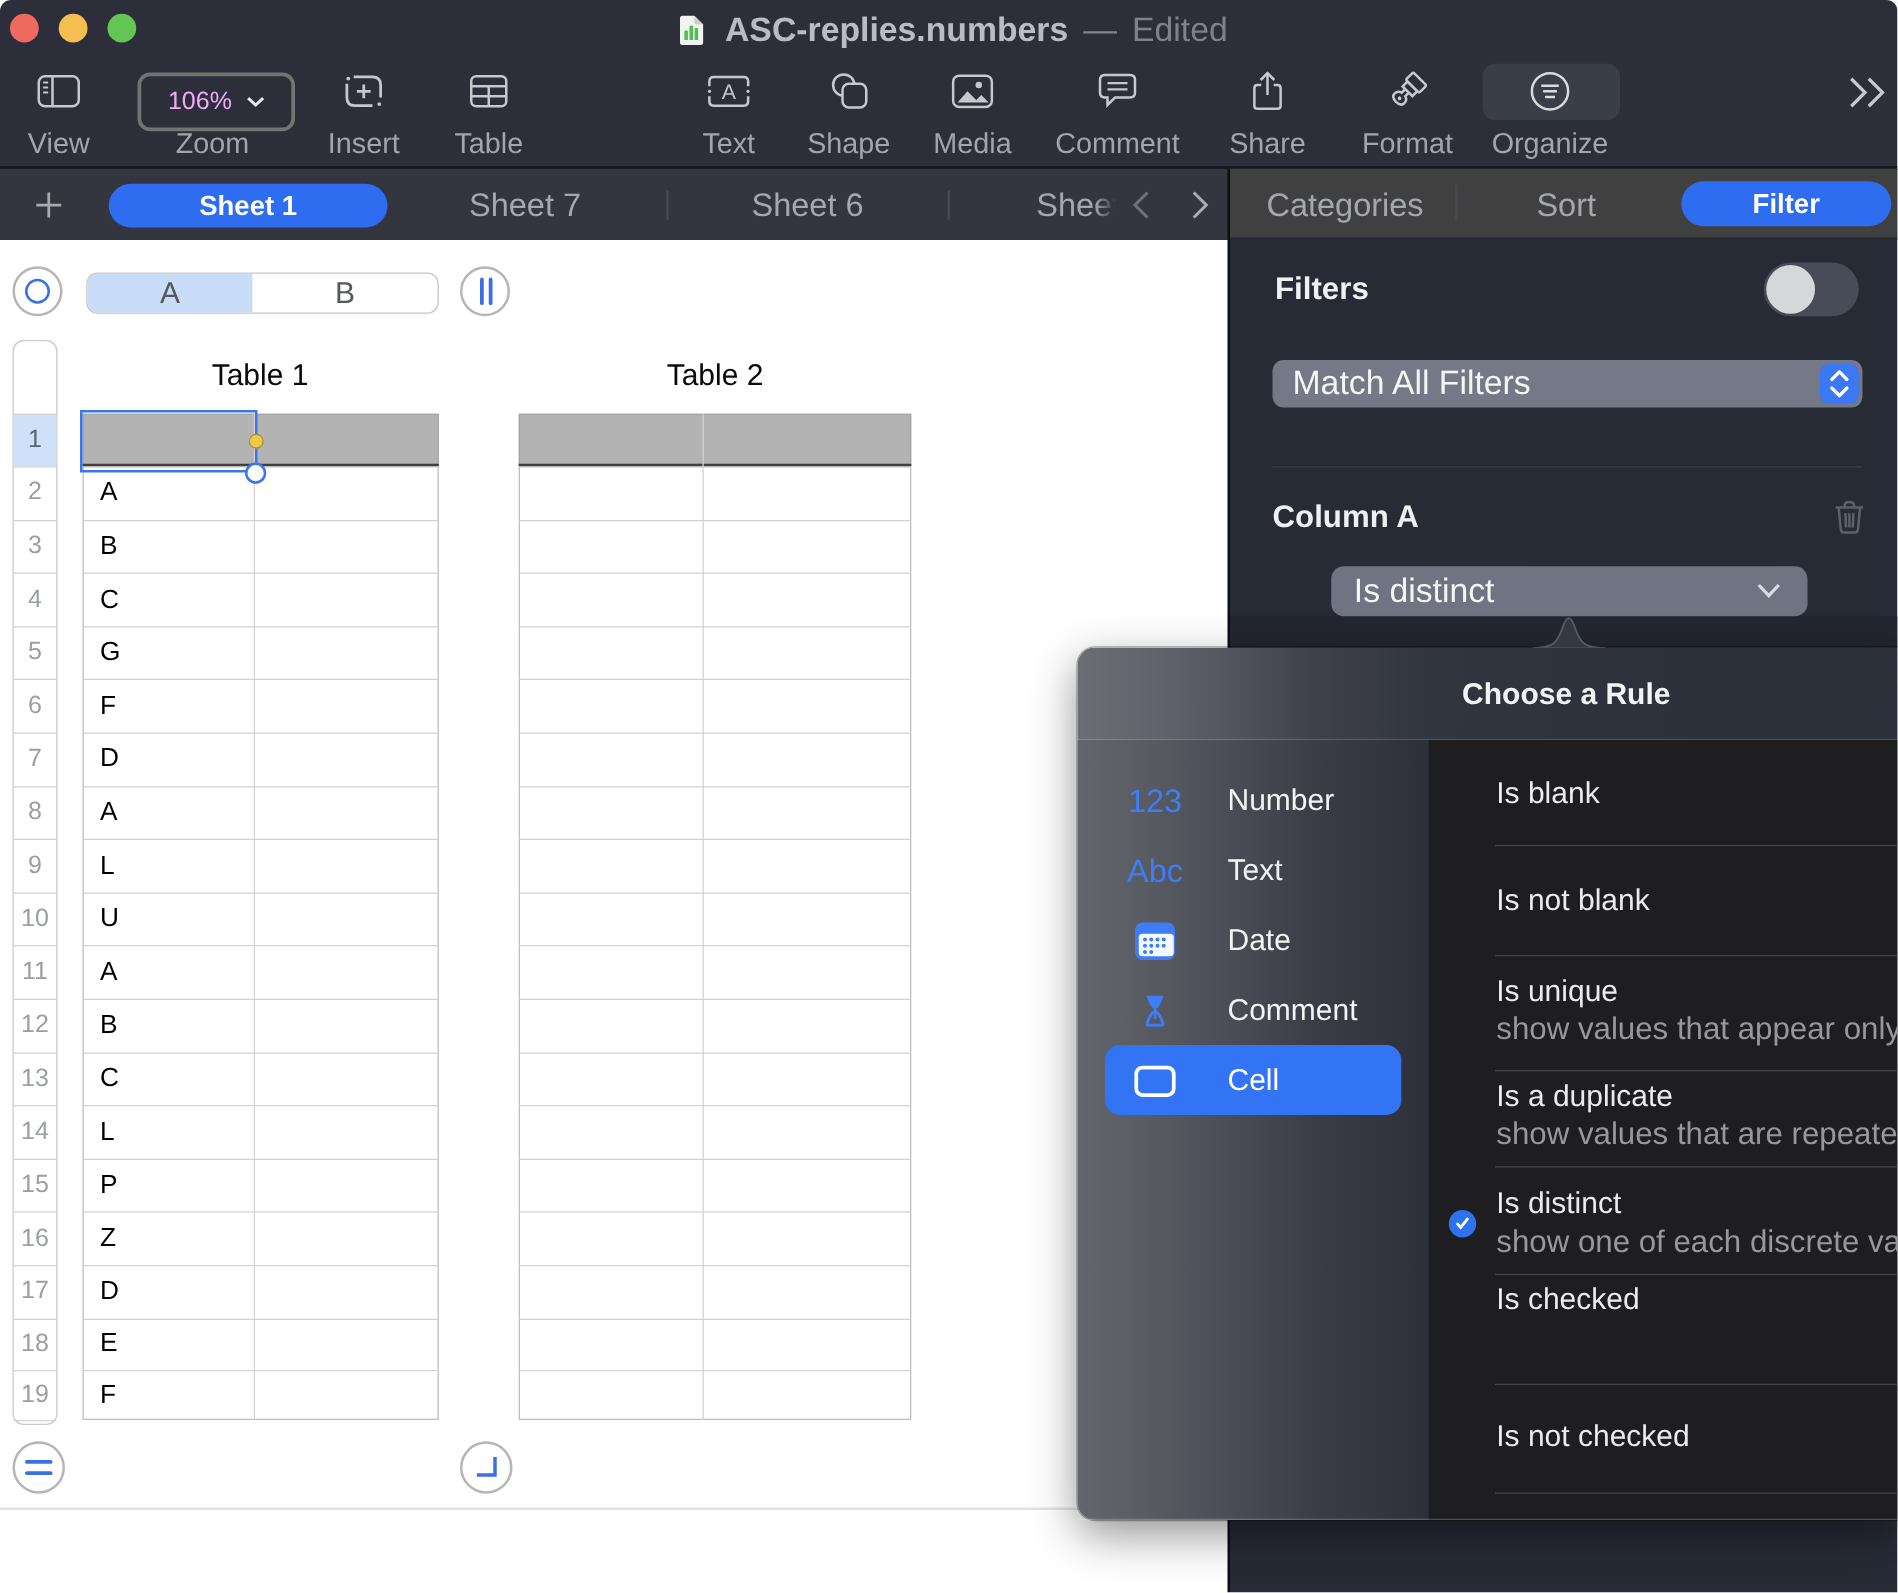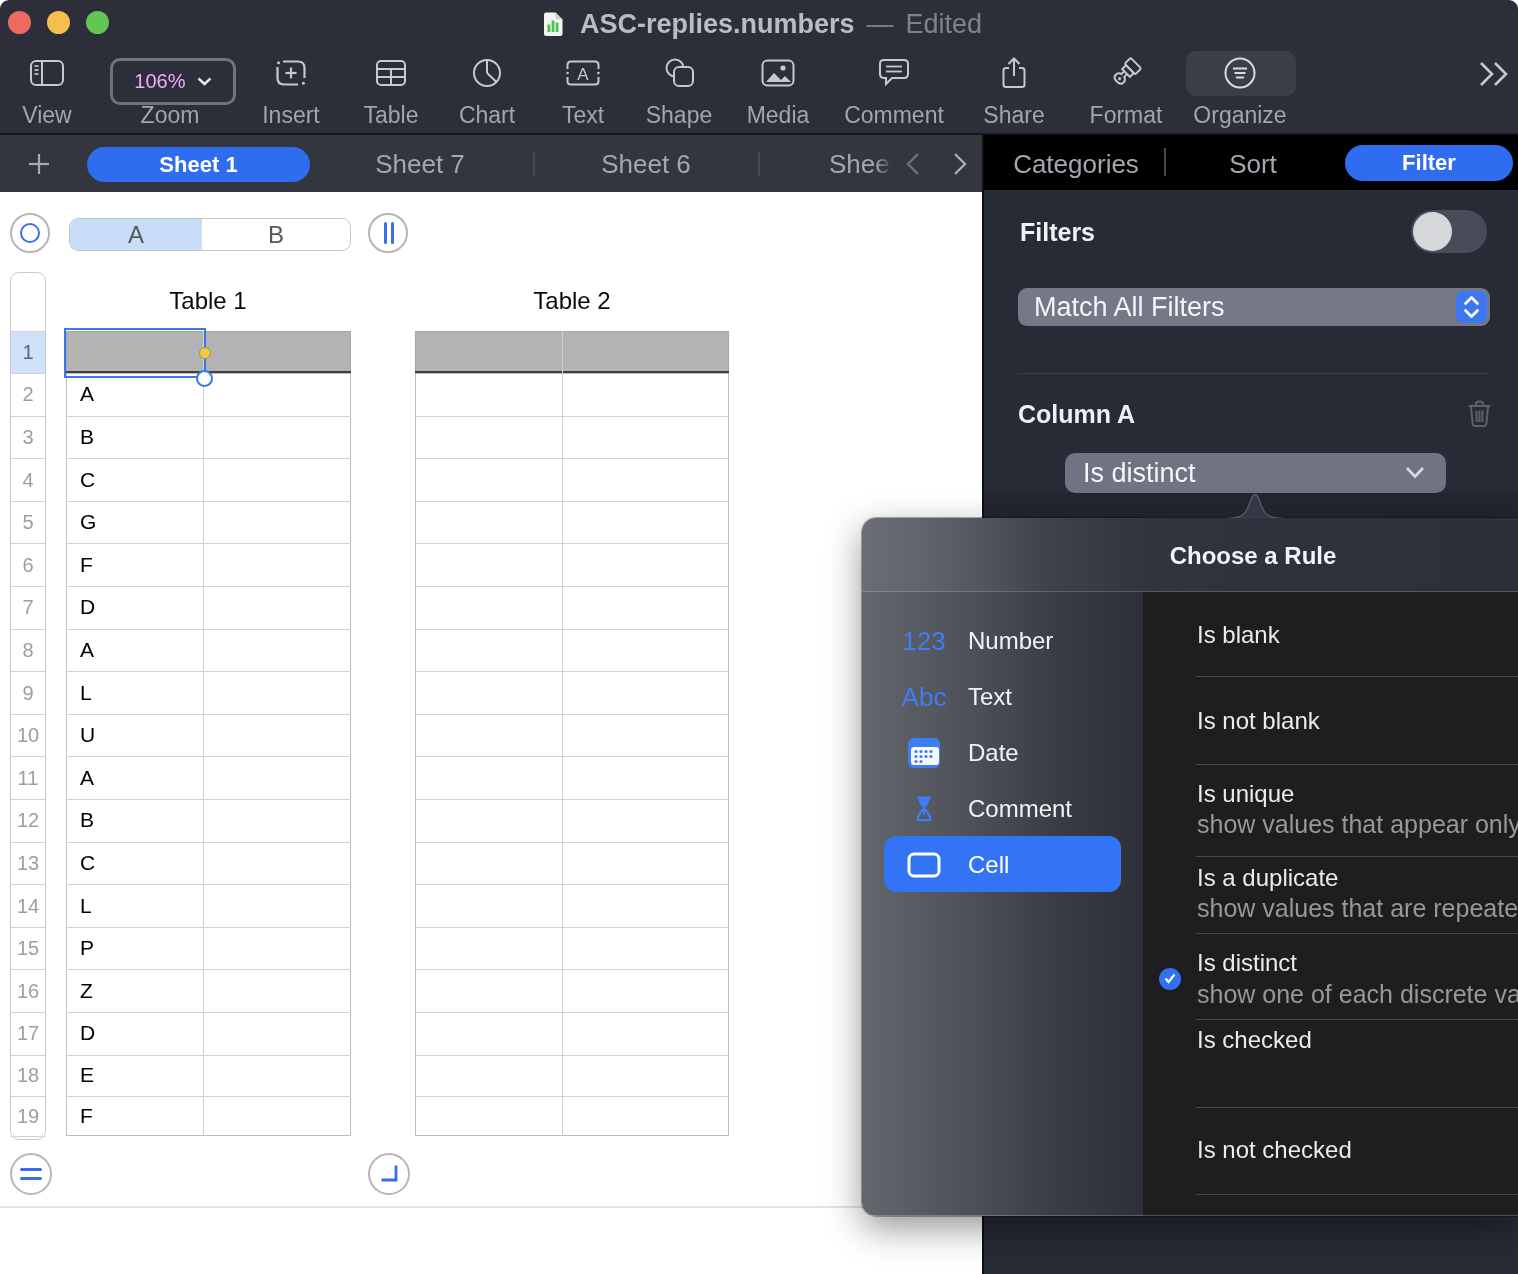--- a/index.html
+++ b/index.html
@@ -19,21 +19,21 @@
   #toolbar-border{left:0;top:133px;width:1518px;height:3px;background:#15161b;}
   .titem{position:absolute;top:0;width:120px;height:86px;}
   .ticon{position:absolute;left:50%;top:25px;transform:translate(-50%,-50%);} 
   .tlabel{position:absolute;left:50%;top:67px;transform:translate(-50%,-50%);
           font-size:23px;color:#a2a5ab;white-space:nowrap;}
   #zoomctl{left:109px;top:5px;width:120px;height:41px;border:3px solid #737373;
            border-radius:10px;color:#f0abfc;font-size:20px;display:flex;
            align-items:center;justify-content:center;}
   
   #tabbar{left:0;top:135px;width:1518px;height:57px;background:#33363f;}
-  #ptabs{left:984px;top:135px;width:534px;height:55px;background:#000000;}
+  #ptabs{left:984px;top:135px;width:534px;height:55px;background:#404040;}
   #vsep{left:982px;top:135px;width:2px;height:1139px;background:#0d0e12;}
   .pill{position:absolute;background:#2e6cf0;border-radius:18px;color:#fff;
         display:flex;align-items:center;justify-content:center;}
   .tabtxt{position:absolute;font-size:26px;color:#a4a7ad;white-space:nowrap;
           transform:translate(-50%,-50%);}
   .tdiv{position:absolute;width:2px;background:#45484f;}
   
   #canvas{left:0;top:192px;width:982px;height:1082px;background:#fff;overflow:hidden;}
   .circbtn{position:absolute;background:#fff;border:2px solid #b6b6b6;border-radius:50%;}
   
@@ -43,21 +43,21 @@
   #panel{left:984px;top:190px;width:534px;height:1084px;background:#272b36;}
   
   #popup{left:862px;top:518px;width:656px;height:698px;border-radius:14px 0 0 14px;
          box-shadow:0 12px 36px rgba(0,0,0,0.42), 0 0 0 1px rgba(0,0,0,0.30);}
   #poptitle{left:0;top:0;width:656px;height:73px;border-radius:14px 0 0 0;
             background:linear-gradient(90deg,#6a6d74 0%,#60636b 10%,#53565e 18%,#3e414c 29%,#31353f 43%,#2e323d 60%,#2c303b 100%);
             border-bottom:1px solid rgba(255,255,255,0.18);}
   #popside{left:0;top:74px;width:281px;height:624px;border-radius:0 0 0 14px;
            background:linear-gradient(90deg,#63666d 0%,#585b62 20%,#4b4e56 42%,#3a3d46 68%,#2d3039 100%);}
   #poplist{left:281px;top:74px;width:375px;height:624px;background:#1e1e20;}
-  .sideitem{position:absolute;left:106px;font-size:24px;color:#f2f3f5;transform:translateY(-50%);}
+  .sideitem{position:absolute;left:120px;font-size:24px;color:#f2f3f5;transform:translateY(-50%);}
   .sideicon{position:absolute;transform:translate(-50%,-50%);}
   .listitem{position:absolute;left:54px;font-size:24px;color:#ebebed;transform:translateY(-50%);white-space:nowrap;}
   .listsub{position:absolute;left:54px;font-size:25px;color:#98989a;transform:translateY(-50%);white-space:nowrap;}
   .listsep{position:absolute;left:53px;width:322px;height:1px;background:#47474a;}
 </style>
 </head>
 <body>
 <div class="abs" id="titlebar">
   <div class="abs tl" id="tlr"></div>
     <div class="abs tl" id="tly"></div>
@@ -109,28 +109,20 @@
   <div class="titem" style="left:331px;">
     <svg class="ticon" width="32" height="28" viewBox="0 0 32 28" fill="none" stroke="#c6c8ce" stroke-width="2">
       <rect x="2" y="2" width="28" height="24" rx="4"></rect>
       <line x1="2" y1="10" x2="30" y2="10"></line>
       <line x1="2" y1="18" x2="30" y2="18"></line>
       <line x1="16" y1="10" x2="16" y2="26"></line>
     </svg>
     <div class="tlabel">Table</div>
   </div>
 
-  <div class="titem" style="left:427px;">
-    <svg class="ticon" width="30" height="30" viewBox="0 0 30 30" fill="none" stroke="#c6c8ce" stroke-width="2">
-      <circle cx="15" cy="15" r="13"></circle>
-      <line x1="15" y1="15" x2="15" y2="2"></line>
-      <line x1="15" y1="15" x2="24.5" y2="24"></line>
-    </svg>
-    <div class="tlabel">Chart</div>
-  </div>
 
   <div class="titem" style="left:523px;">
     <svg class="ticon" width="34" height="26" viewBox="0 0 34 26" fill="none" stroke="#c6c8ce" stroke-width="2">
       <path d="M1.5 9 V5 Q1.5 1.5 5 1.5 H29 Q32.5 1.5 32.5 5 V9 M32.5 17 V21 Q32.5 24.5 29 24.5 H5 Q1.5 24.5 1.5 21 V17"></path>
       <circle cx="1.6" cy="13" r="1.3" fill="#c6c8ce" stroke="none"></circle>
       <circle cx="32.4" cy="13" r="1.3" fill="#c6c8ce" stroke="none"></circle>
       <text x="17" y="19.5" fill="#c6c8ce" stroke="none" font-size="17" text-anchor="middle" font-family="Liberation Sans">A</text>
     </svg>
     <div class="tlabel">Text</div>
   </div>

